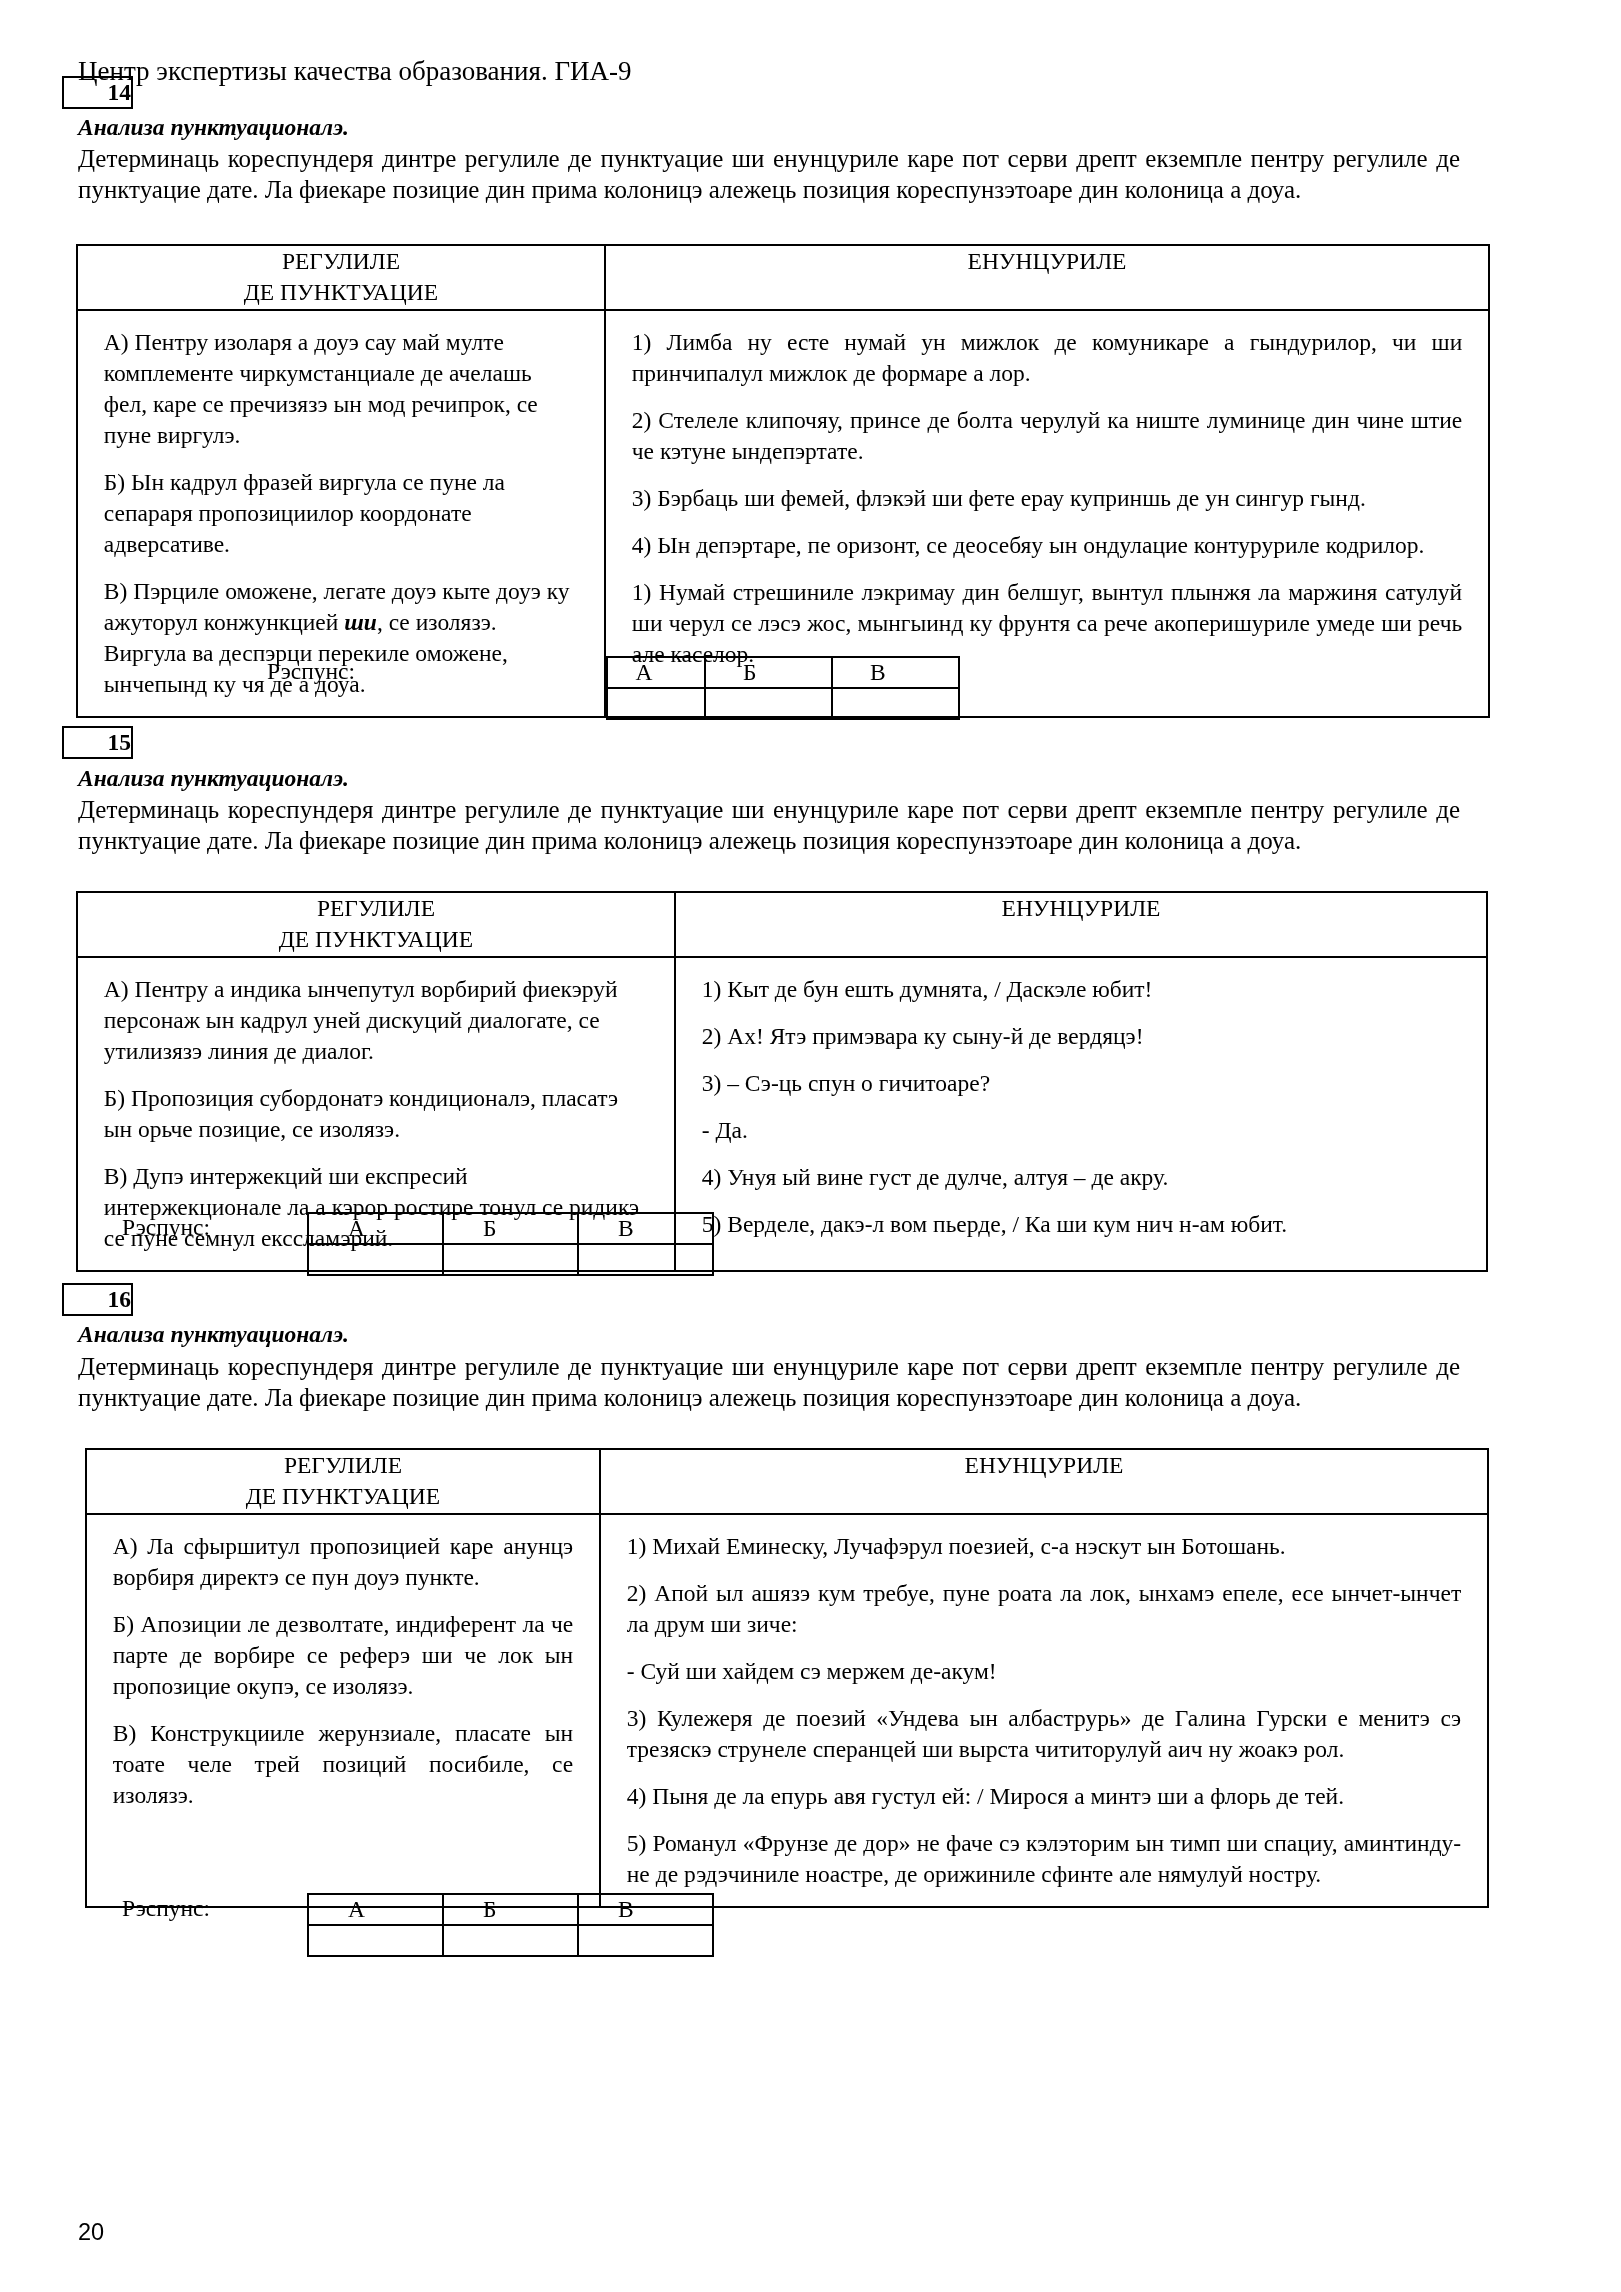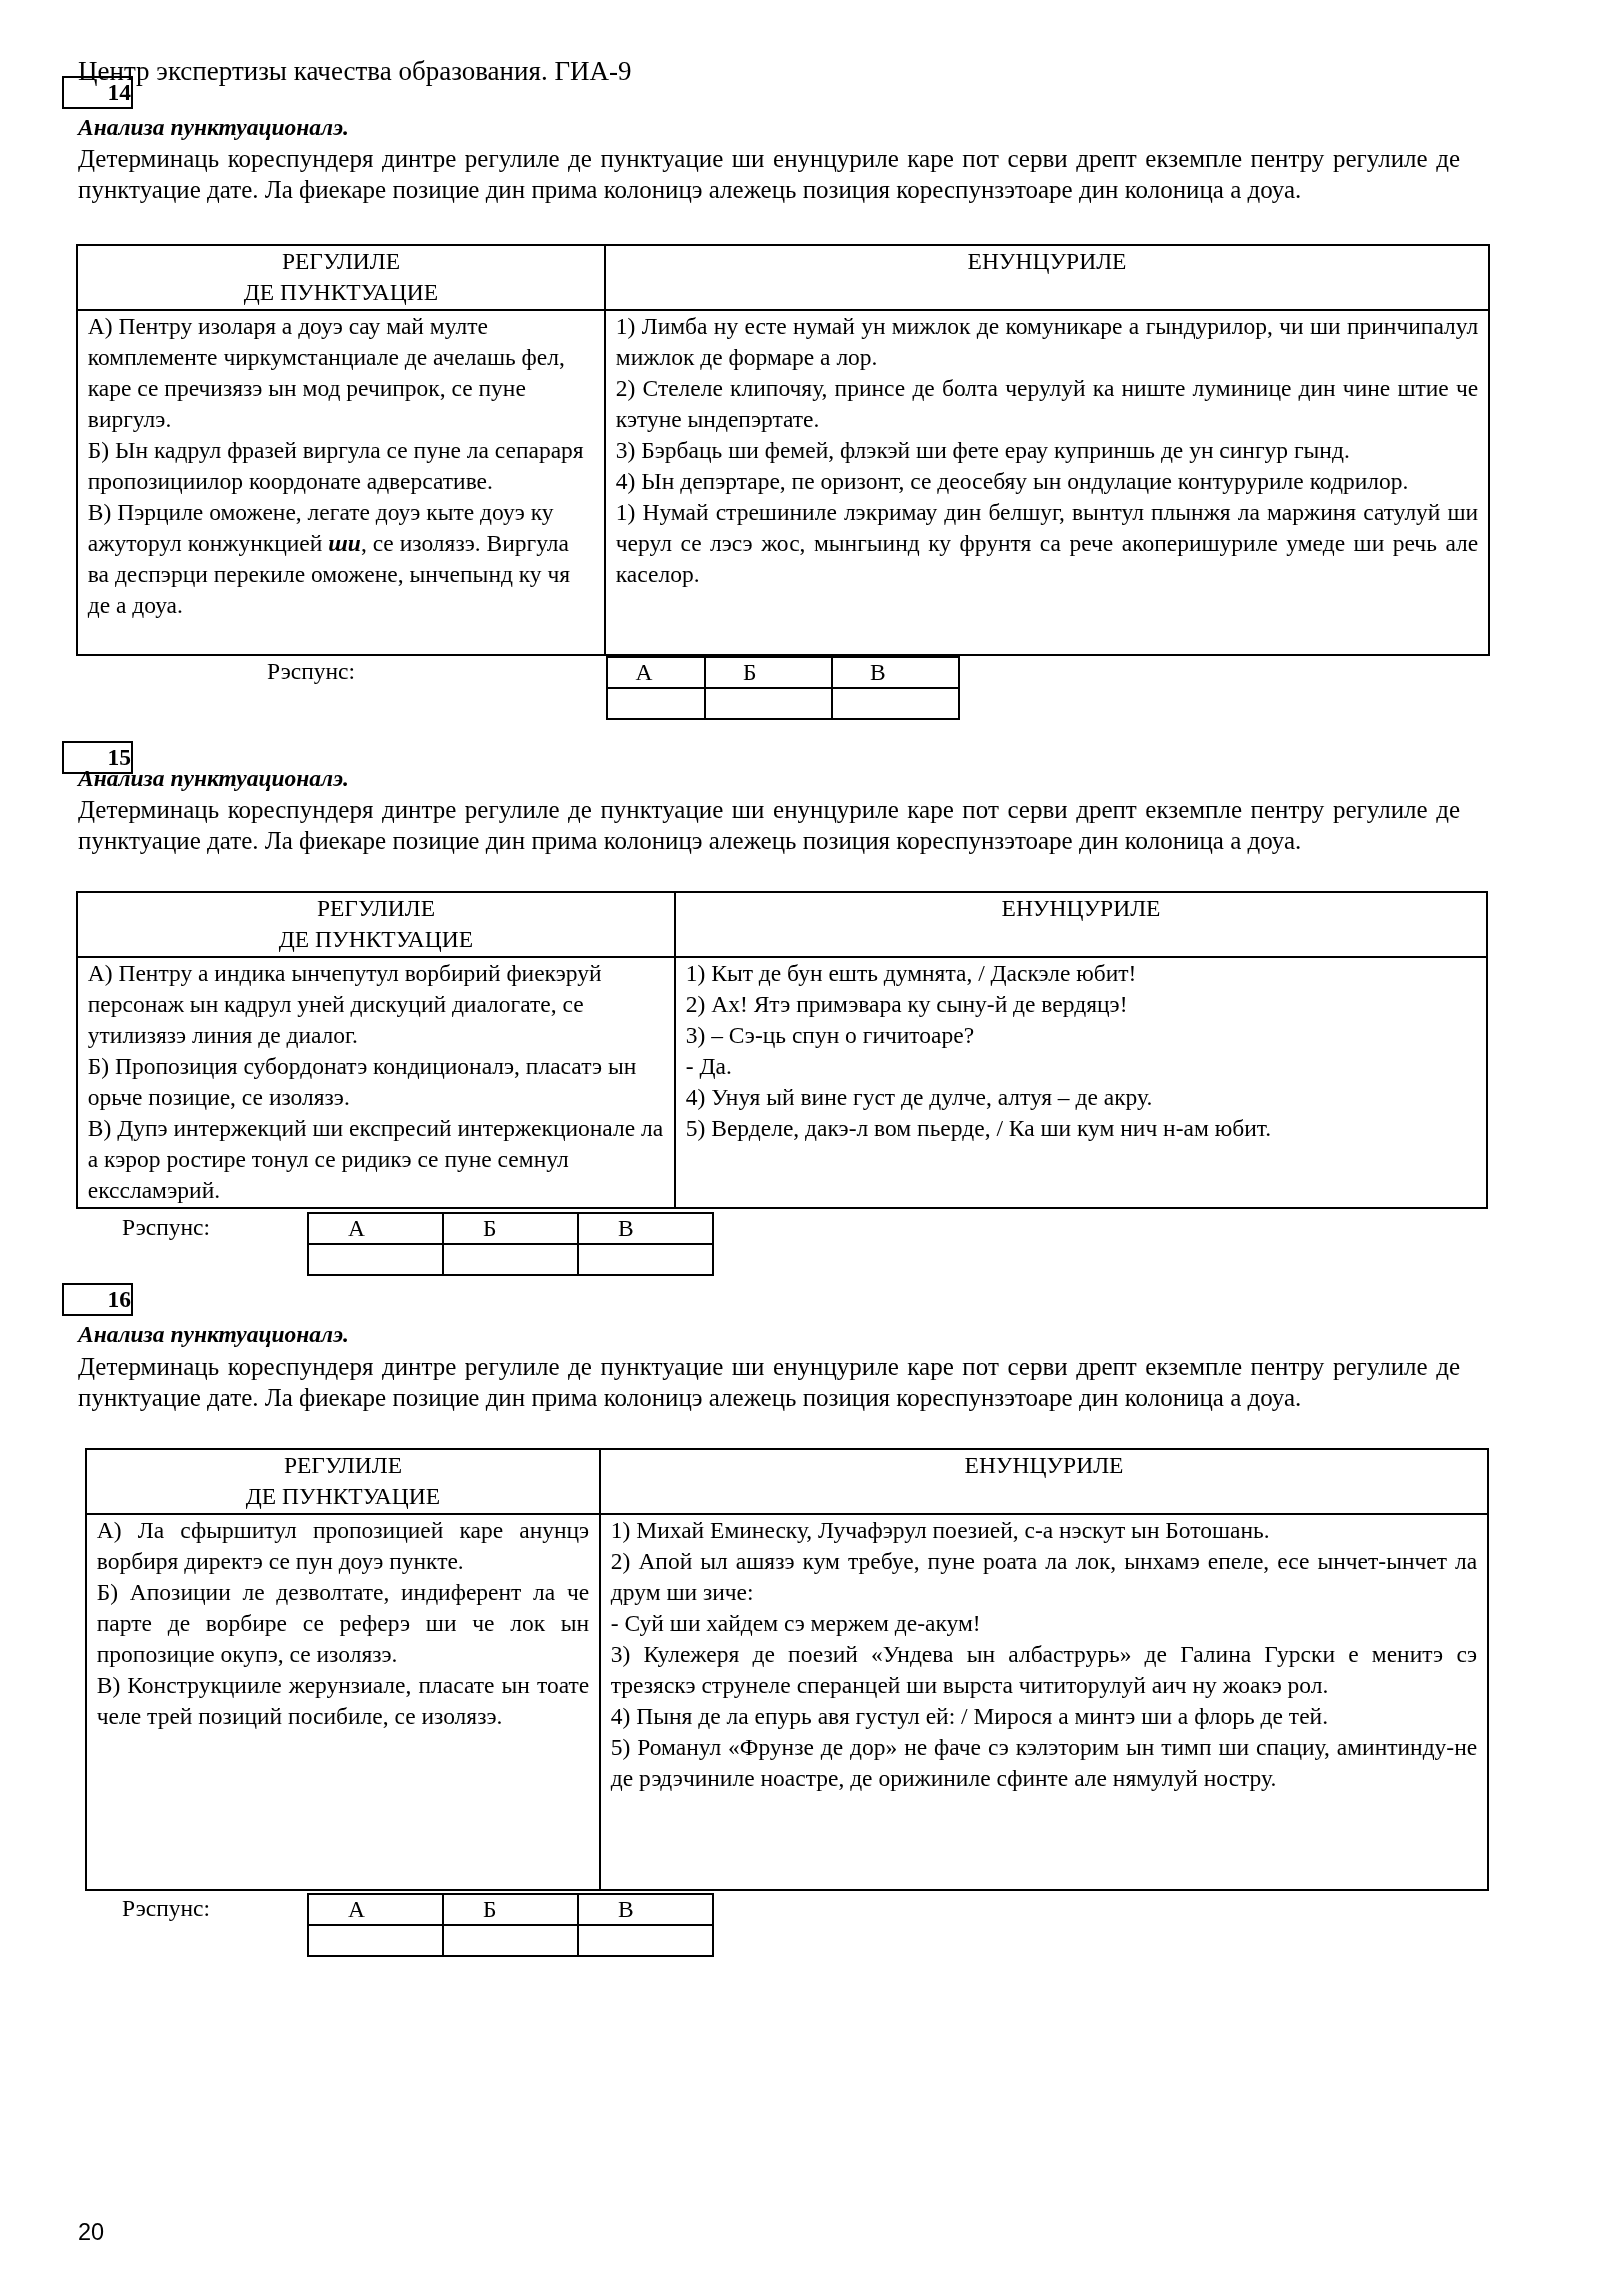--- a/index.html
+++ b/index.html
@@ -23,21 +23,21 @@
   table.match {
     position: absolute; border-collapse: collapse; border: 2.9px solid #000;
     table-layout: fixed;
     padding-left: 44px;
   }
   table.match td, table.match th {
     border: 2px solid #000; vertical-align: top; padding: 0 9.8px;
     font-weight: normal; font-size: 23.5px; line-height: 31px;
   }
   table.match th { text-align: center; height: 63px; }
-  .cell-text p { margin: 0; }
+  .cell-text p { margin: 16px; }
   .left-just p { text-align: justify; }
   .right-just p { text-align: justify; }
   .resp-label { position: absolute; font-size: 23.5px; }
   table.answer {
     position: absolute; border-collapse: collapse; border: 2.9px solid #000; table-layout: fixed;
   }
   table.answer td {
     border: 2px solid #000; height: 29px; font-size: 23.5px; line-height: 29px; padding: 0 0 0 27.4px;
   }
   .page-num { position: absolute; left: 78px; top: 2217px; font-family: "Liberation Sans", sans-serif; font-size: 23.5px; }
@@ -98,21 +98,21 @@
     <td style="padding-left:37px;">В</td>
   </tr>
   <tr>
     <td></td>
     <td></td>
     <td></td>
   </tr>
 </tbody>
   </table>
 
-<div class="qnum" style="top:726px;margin-top:15px;">15</div>
+<div class="qnum" style="top:726px;">15</div>
 <div class="task-title" style="top:763px;">Анализа пунктуационалэ.</div>
 <div class="instr" style="top:794px;">Детерминаць кореспундеря динтре регулиле де пунктуацие ши енунцуриле каре пот серви дрепт екземпле пентру регулиле де пунктуацие дате. Ла фиекаре позицие дин прима колоницэ алежець позиция кореспунзэтоаре дин колоница а доуа.</div>
 
 <table class="match" style="left:76px; top:891px; width:1412px; height:318px;">
   <colgroup>
       <col style="width:598px">
       <col>
     </colgroup>
   <tbody>
       <tr style="height:63px;">

